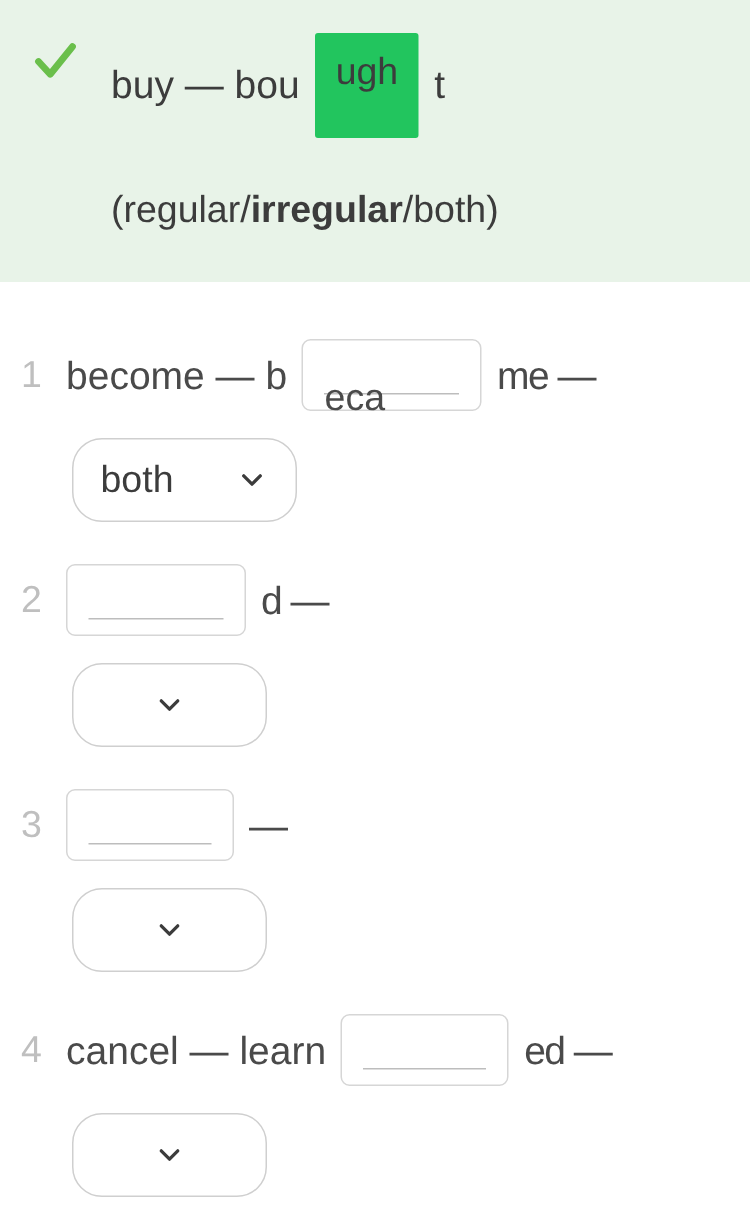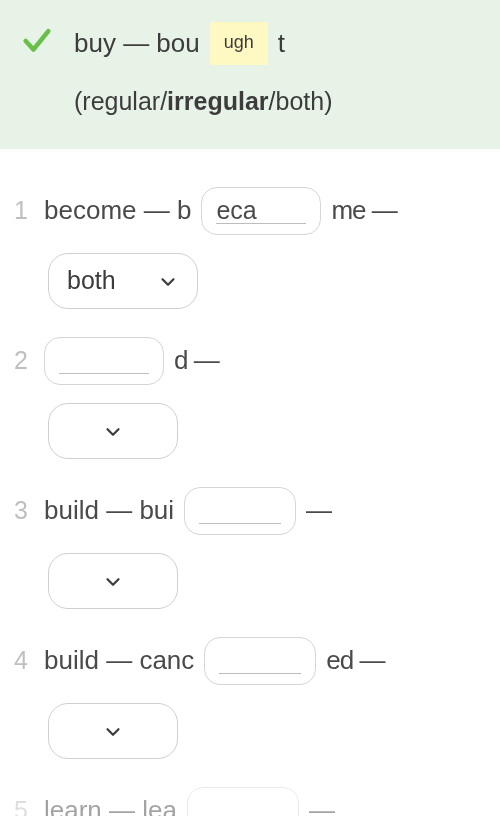--- a/index.html
+++ b/index.html
@@ -31,28 +31,28 @@
     line-height: 1.6;
     color: #3c3c3c;
   }
   .example-line1 {
     display: flex;
     align-items: center;
     gap: 10px;
     flex-wrap: wrap;
   }
   .ex-chip {
-    background: #fef9c3;
-    padding: 6px 14px 8px 14px;
+    background: #22c55e;
+    padding: 6px 14px 24px 14px;
     border-radius: 2px;
-    font-size: 18px;
+    font-size: 25px;
     color: #3c3c3c;
   }
   .example-line2 {
-    margin-top: 16px;
+    margin-top: 28px;
     font-size: 25px;
     color: #3c3c3c;
   }
   .example-line2 b { font-weight: 700; }
 
   .questions {
     padding: 10px 14px 0 14px;
   }
   .q-row {
     margin-top: 28px;
@@ -68,24 +68,24 @@
   }
   .q-num {
     color: #bfbfbf;
     font-size: 25px;
     width: 20px;
     flex-shrink: 0;
   }
   .blank {
     display: inline-block;
     border: 1px solid #d6d6d6;
-    border-radius: 16px;
+    border-radius: 6px;
     height: 48px;
     min-width: 120px;
-    padding: 0 14px;
+    padding: 16px 14px;
     font-size: 25px;
     color: #4a4a4a;
     line-height: 44px;
     position: relative;
   }
   .blank-small { min-width: 112px; }
   .blank::after {
     content: "";
     position: absolute;
     left: 14px;
@@ -180,37 +180,36 @@
         <svg viewBox="0 0 24 24" fill="none" stroke="#3c3c3c" stroke-width="2.4" stroke-linecap="round" stroke-linejoin="round">
             <polyline points="6 9 12 15 18 9"></polyline>
           </svg>
       </span>
     </div>
   </div>
 
   <div class="q-row">
     <div class="q-line">
       <span class="q-num">3</span>
-      <span>build — bui</span>
       <span class="blank blank-small"><span class="blank-text"></span></span>
       <span class="dash">—</span>
     </div>
     <div class="dropdown empty">
       <span class="chev">
         <svg viewBox="0 0 24 24" fill="none" stroke="#3c3c3c" stroke-width="2.4" stroke-linecap="round" stroke-linejoin="round">
             <polyline points="6 9 12 15 18 9"></polyline>
           </svg>
       </span>
     </div>
   </div>
 
   <div class="q-row">
     <div class="q-line">
       <span class="q-num">4</span>
-      <span>build — canc</span>
+      <span>cancel — learn</span>
       <span class="blank blank-small"><span class="blank-text"></span></span>
       <span class="dash">ed —</span>
     </div>
     <div class="dropdown empty">
       <span class="chev">
         <svg viewBox="0 0 24 24" fill="none" stroke="#3c3c3c" stroke-width="2.4" stroke-linecap="round" stroke-linejoin="round">
             <polyline points="6 9 12 15 18 9"></polyline>
           </svg>
       </span>
     </div>

